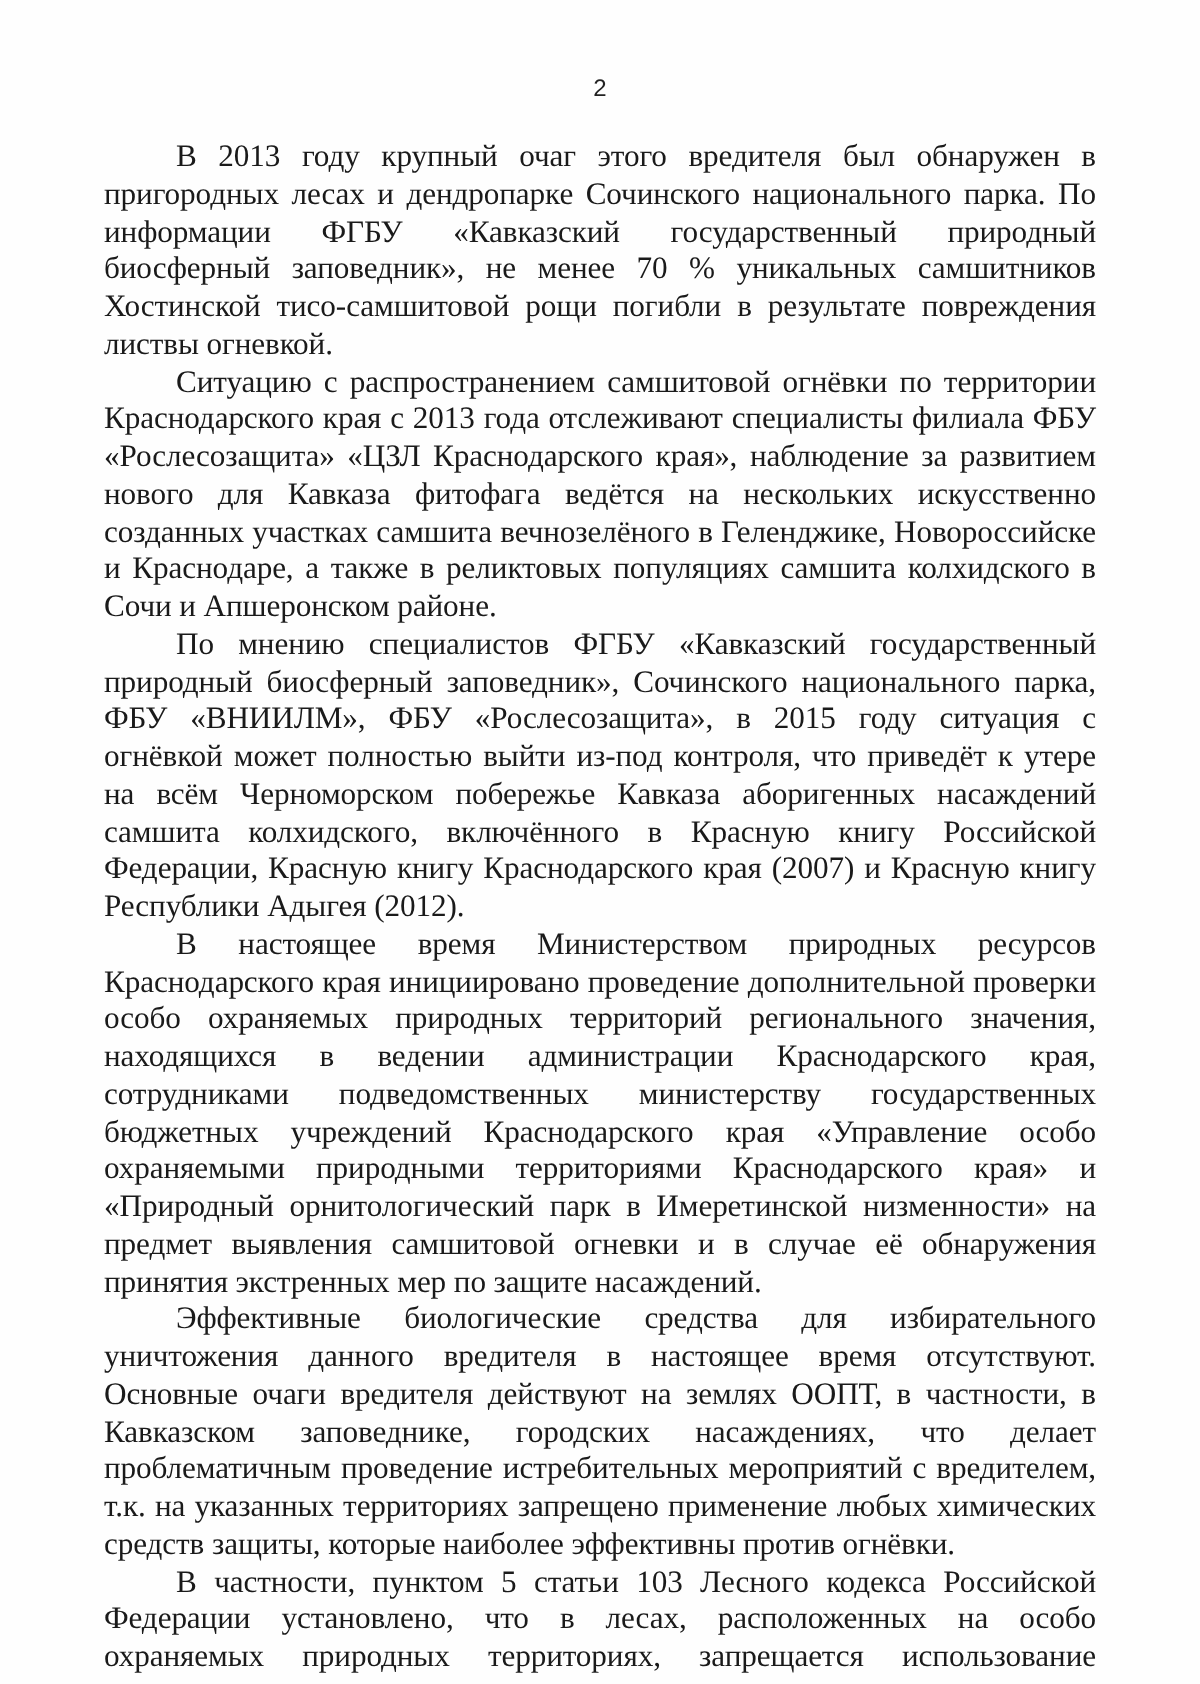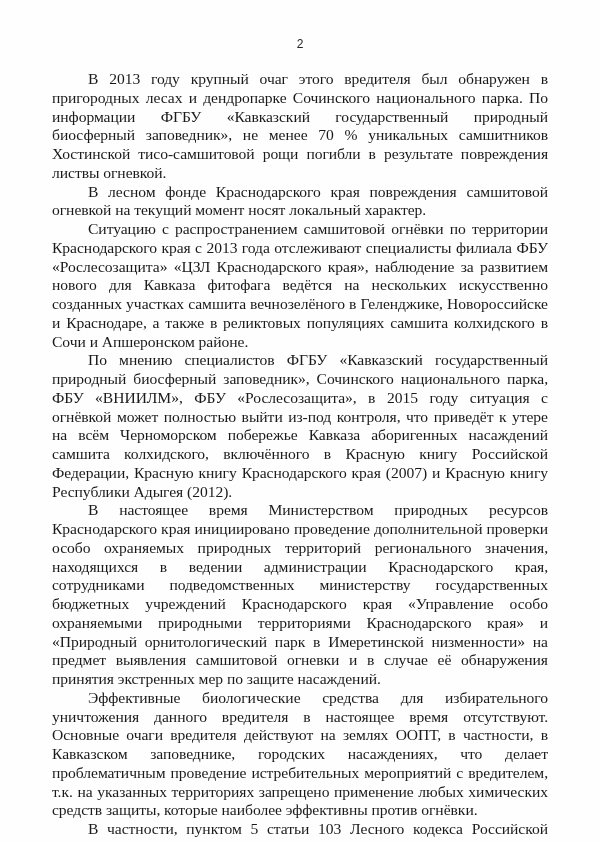--- a/index.html
+++ b/index.html
@@ -47,20 +47,19 @@
       hyphens: none;
     }
   </style>
 </head>
 <body>
 
 <div class="page">
   <div class="page-number">2</div>
   <div class="body-text">
     <p>В 2013 году крупный очаг этого вредителя был обнаружен в пригородных лесах и дендропарке Сочинского национального парка. По информации ФГБУ «Кавказский государственный природный биосферный заповедник», не менее 70 % уникальных самшитников Хостинской тисо-самшитовой рощи погибли в результате повреждения листвы огневкой.</p>
-    <p>В лесном фонде Краснодарского края повреждения самшитовой огневкой на текущий момент носят локальный характер.</p>
     <p>Ситуацию с распространением самшитовой огнёвки по территории Краснодарского края с 2013 года отслеживают специалисты филиала ФБУ «Рослесозащита» «ЦЗЛ Краснодарского края», наблюдение за развитием нового для Кавказа фитофага ведётся на нескольких искусственно созданных участках самшита вечнозелёного в Геленджике, Новороссийске и Краснодаре, а также в реликтовых популяциях самшита колхидского в Сочи и Апшеронском районе.</p>
     <p>По мнению специалистов ФГБУ «Кавказский государственный природный биосферный заповедник», Сочинского национального парка, ФБУ «ВНИИЛМ», ФБУ «Рослесозащита», в 2015 году ситуация с огнёвкой может полностью выйти из-под контроля, что приведёт к утере на всём Черноморском побережье Кавказа аборигенных насаждений самшита колхидского, включённого в Красную книгу Российской Федерации, Красную книгу Краснодарского края (2007) и Красную книгу Республики Адыгея (2012).</p>
     <p>В настоящее время Министерством природных ресурсов Краснодарского края инициировано проведение дополнительной проверки особо охраняемых природных территорий регионального значения, находящихся в ведении администрации Краснодарского края, сотрудниками подведомственных министерству государственных бюджетных учреждений Краснодарского края «Управление особо охраняемыми природными территориями Краснодарского края» и «Природный орнитологический парк в Имеретинской низменности» на предмет выявления самшитовой огневки и в случае её обнаружения принятия экстренных мер по защите насаждений.</p>
     <p>Эффективные биологические средства для избирательного уничтожения данного вредителя в настоящее время отсутствуют. Основные очаги вредителя действуют на землях ООПТ, в частности, в Кавказском заповеднике, городских насаждениях, что делает проблематичным проведение истребительных мероприятий с вредителем, т.к. на указанных территориях запрещено применение любых химических средств защиты, которые наиболее эффективны против огнёвки.</p>
     <p>В частности, пунктом 5 статьи 103 Лесного кодекса Российской Федерации установлено, что в лесах, расположенных на особо охраняемых природных территориях, запрещается использование токсичных химических препаратов для охраны и защиты лесов, в том числе в научных целях.</p>
   </div>
 </div>
 
 </body></html>

